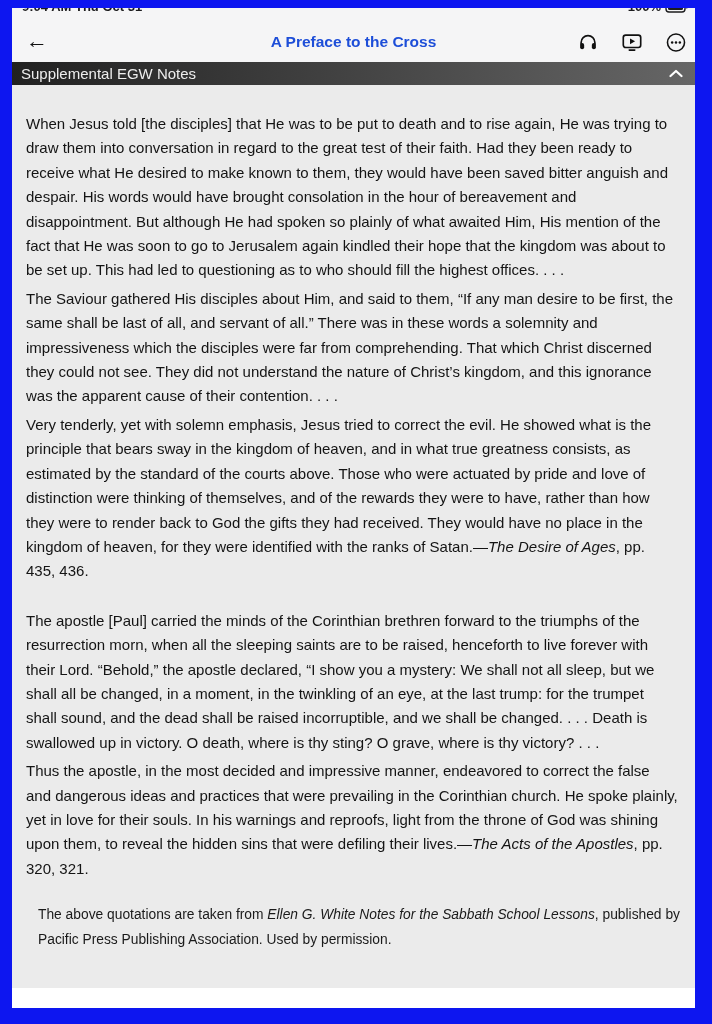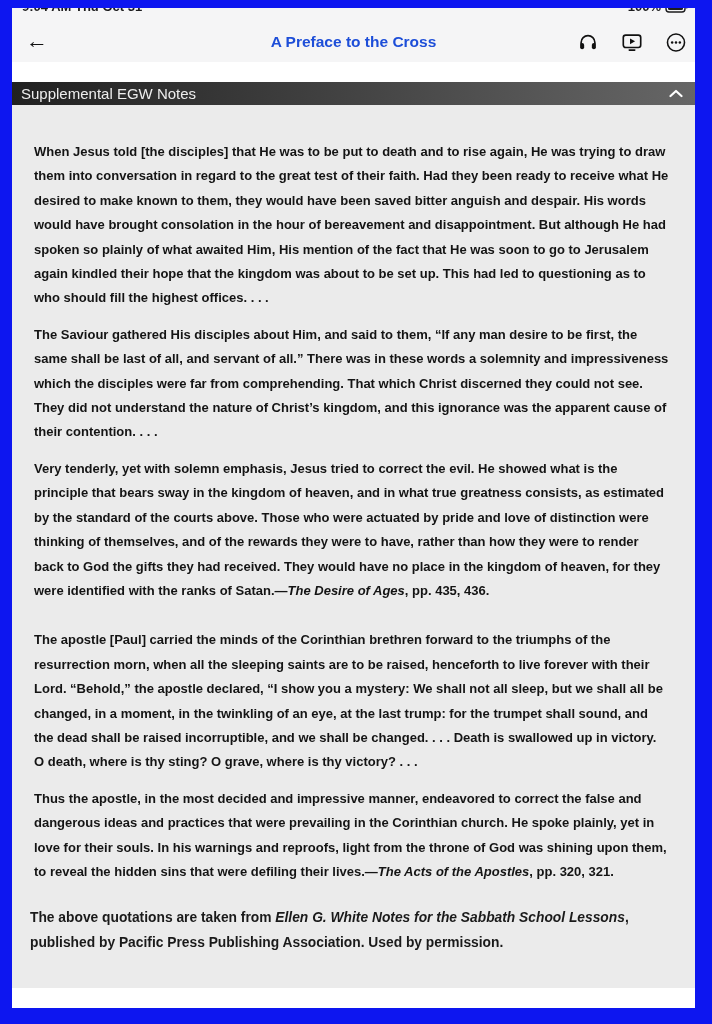--- a/index.html
+++ b/index.html
@@ -44,35 +44,35 @@
     position:absolute; right:8px; top:0; height:40px;
     display:flex; align-items:center; gap:22px;
   }
   .hdr-icons .icn { width:22px; height:24px; display:flex; align-items:center; justify-content:center; cursor:pointer; }
   
   .section-bar {
     height:23px; flex:0 0 auto;
     background:linear-gradient(to right,#212121,#666666);
     color:#ededed; font-size:15px;
     display:flex; align-items:center; justify-content:space-between;
-    padding:0 12px 0 9px; cursor:pointer;margin-top:20px;
+    padding:0 12px 0 9px; cursor:pointer;
   }
   
   .content {
     flex:1 1 auto; background:#ebebeb;
     padding:23px 13px 0 10px; overflow:hidden;
   }
   .body-p {
-    margin:12px; font-size:13px; line-height:24.4px;
-    color:#141414; text-align:left;font-weight:bold;
+    margin:4px; font-size:15px; line-height:24.4px;
+    color:#141414; text-align:left;
   }
   .body-p.gap { margin-top:25px; }
   .it { font-style:italic; }
   .footer-note {
-    margin:21px 0 0 8px; font-size:13.8px; line-height:25px; color:#1a1a1a;font-weight:bold;
+    margin:21px 0 0 16px; font-size:13.8px; line-height:25px; color:#1a1a1a;
   }
   .bottom-strip { height:20px; background:#ffffff; flex:0 0 auto; }
 </style>
 </head>
 <body>
 
 <div class="panel">
 
   <div class="statusbar">
     <div class="status-inner">

